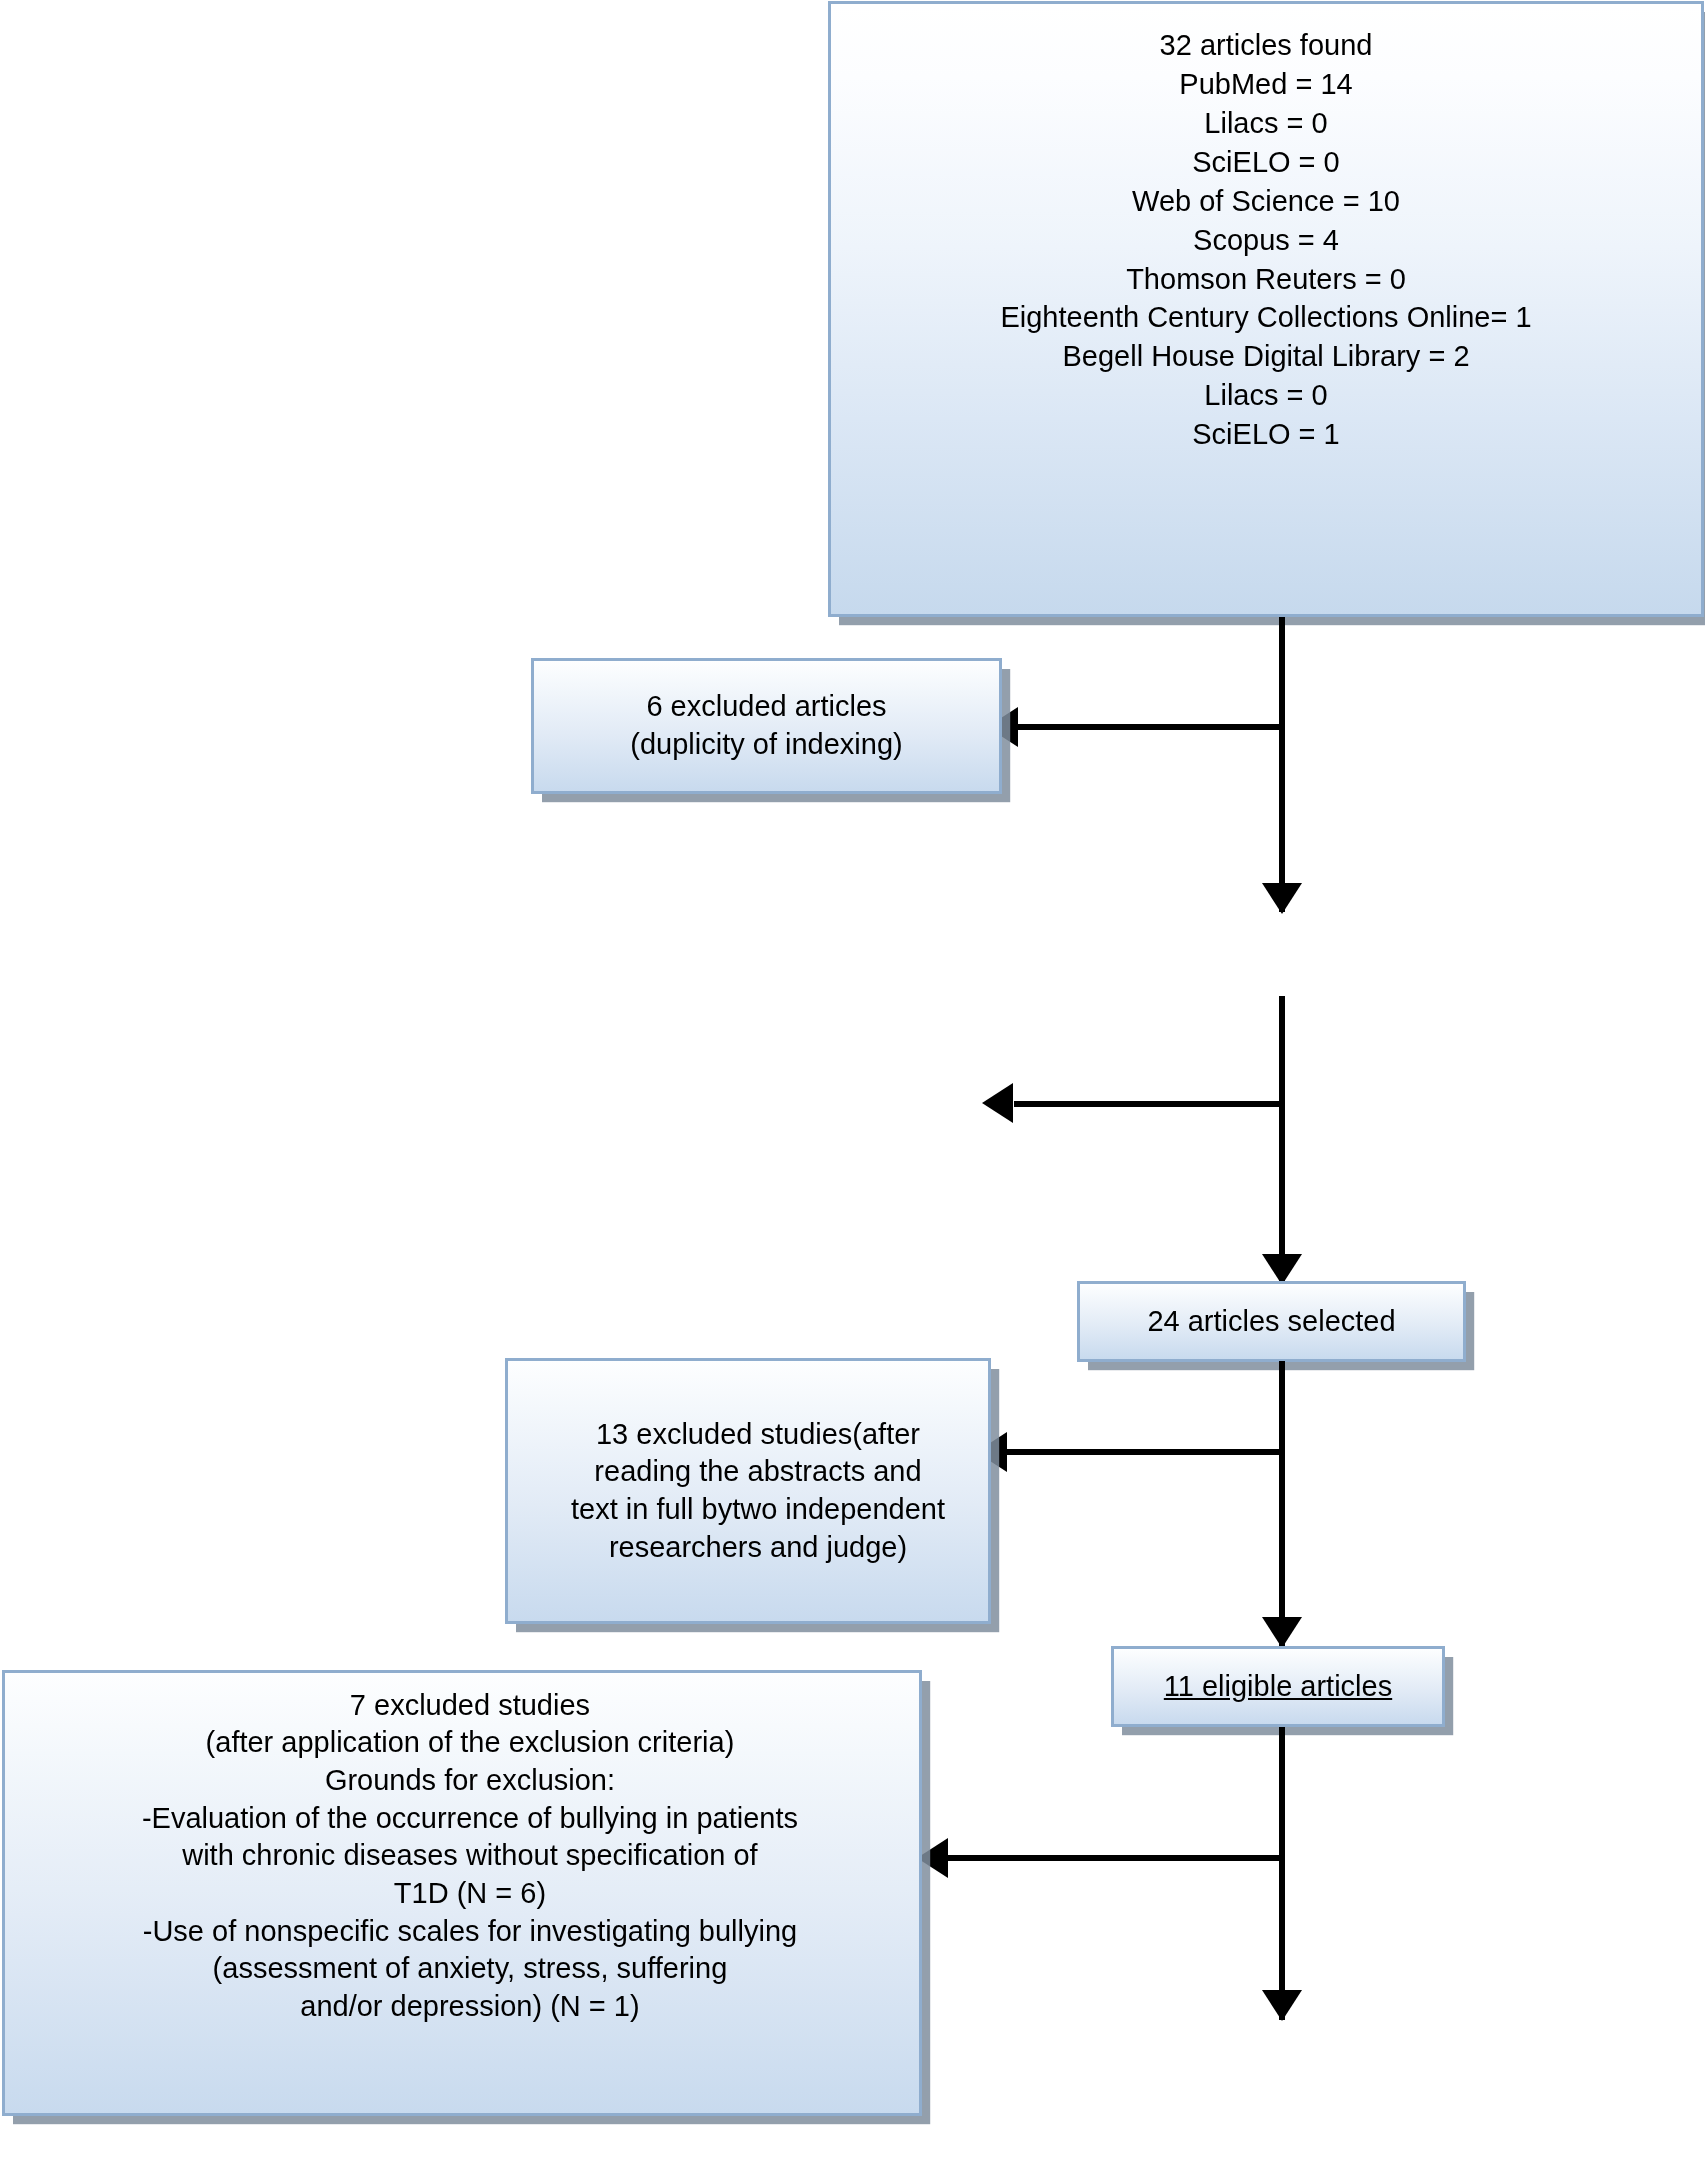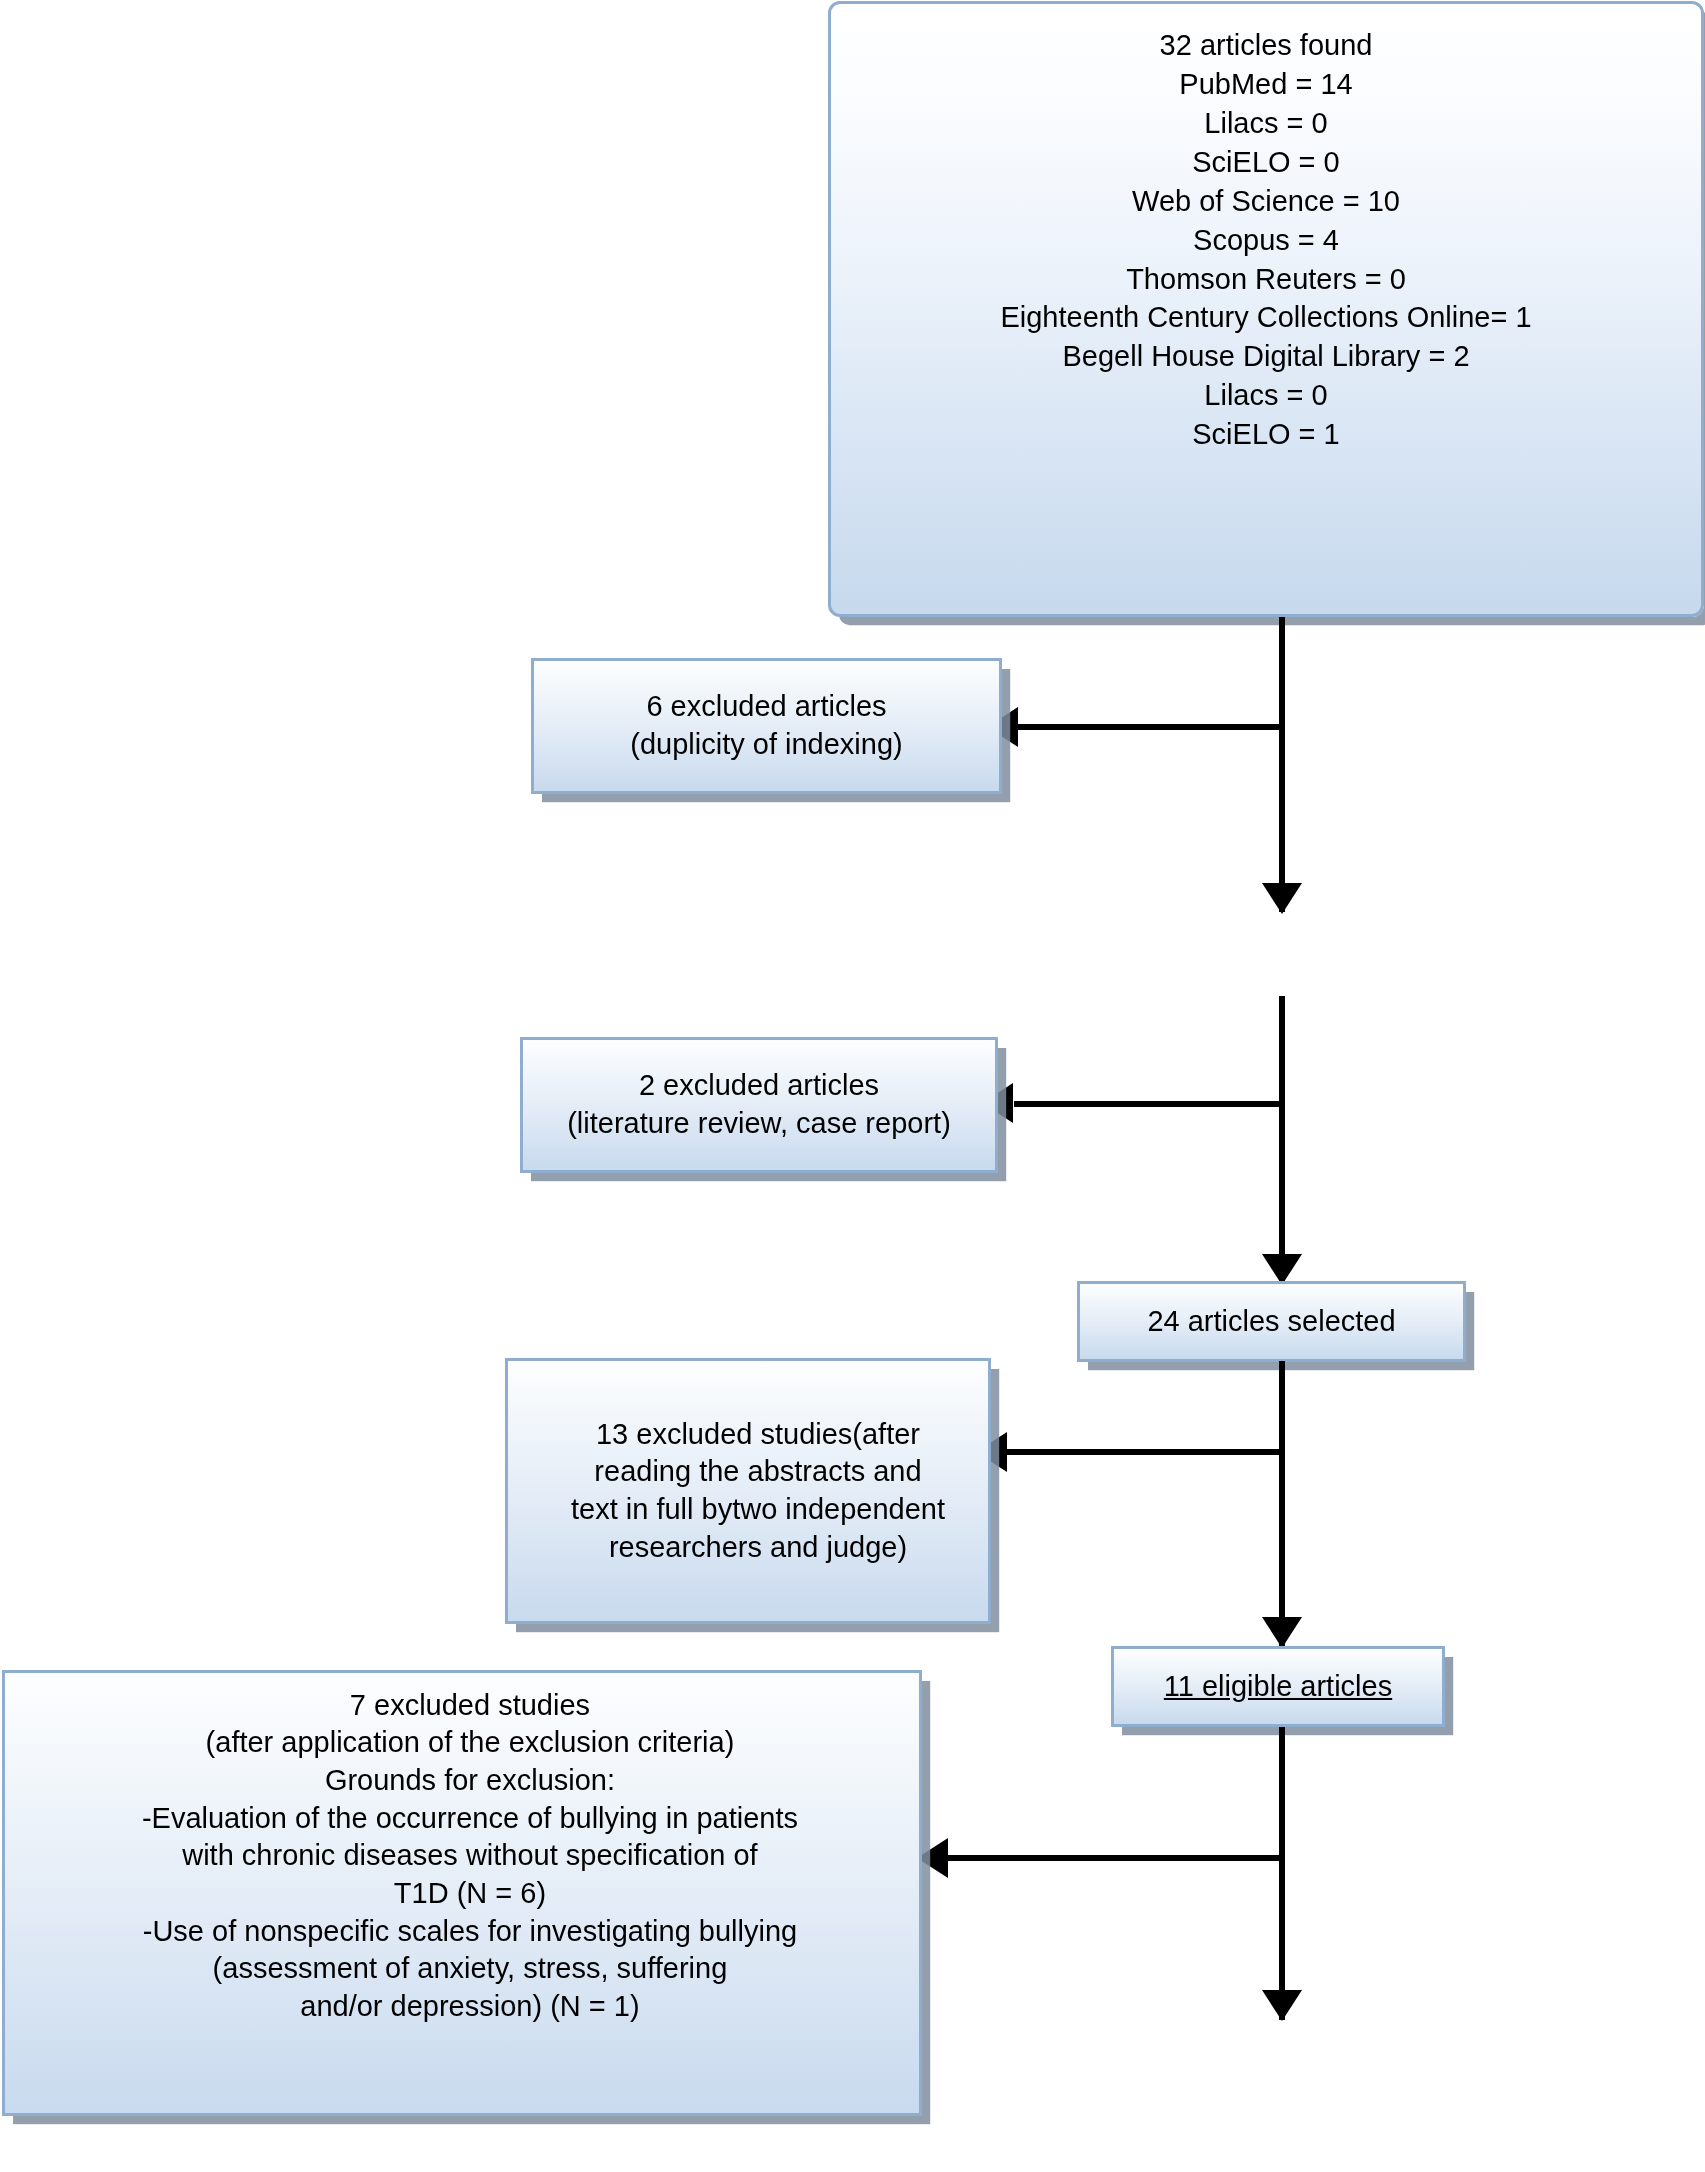--- a/index.html
+++ b/index.html
@@ -38,21 +38,20 @@
     padding: 0 4.1px;
   }
 
   
   #node-found {
     left: 828px; top: 1.4px;
     width: 876px; height: 616px;
     align-items: flex-start;
     font-size: 29px;
     background: linear-gradient(to bottom, #ffffff 0%, #fcfdff 12%, #eef4fb 40%, #dbe7f5 68%, #c6d9ed 100%);
-    border-radius: 12px;
   }
   #node-found .txt { padding-top: 22px; line-height: 1.34; }
 
   #node-excl6 {
     left: 531px; top: 658px;
     width: 471px; height: 136px;
     font-size: 29px;
     text-align: center;
   }
 
@@ -159,24 +158,20 @@
 (duplicity of indexing)</div>
   </div>
 
 
   <div class="vline" style="left:1279px; top:996px; height:288px;"></div>
   <div class="arrow-down" style="left:1262px; top:1254px;"></div>
 
   <div class="hline" style="left:1014px; top:1101px; width:269px;"></div>
   <div class="arrow-left" style="left:982px; top:1083px;"></div>
 
-  <div class="node" id="node-excl2">
-    <div class="txt">2 excluded articles
-(literature review, case report)</div>
-  </div>
 
   <div class="node" id="node-sel24">
     <div class="txt">24 articles selected</div>
   </div>
 
   <div class="vline" style="left:1279px; top:1361px; height:287px;"></div>
   <div class="arrow-down" style="left:1262px; top:1617px;"></div>
 
   <div class="hline" style="left:1007px; top:1449px; width:276px;"></div>
   <div class="arrow-left" style="left:976px; top:1432px;"></div>

